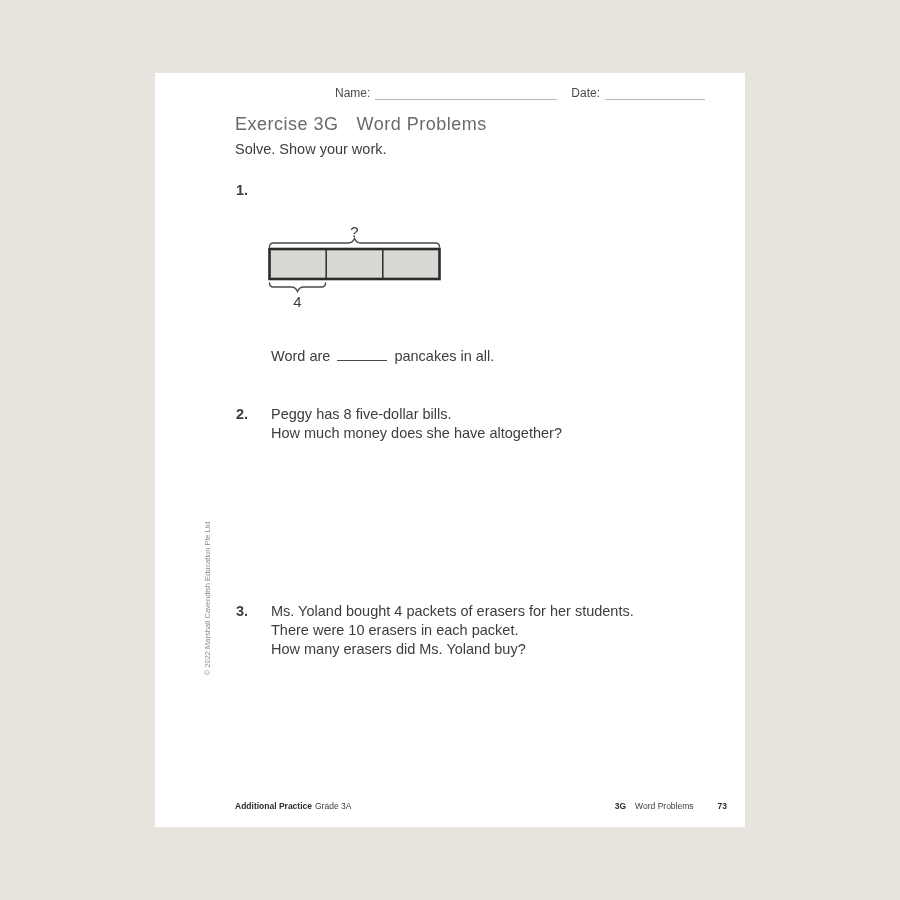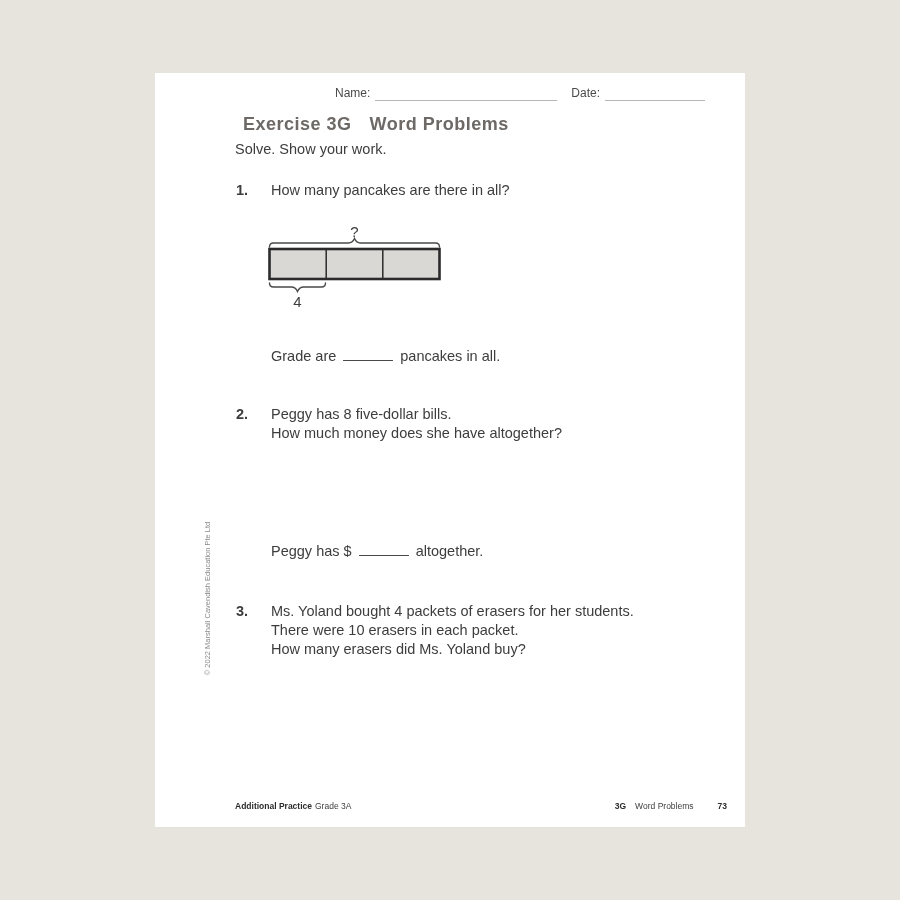--- a/index.html
+++ b/index.html
@@ -12,34 +12,33 @@
     overflow:hidden;
   }
   .paper {
     position:absolute; left:155px; top:73px;
     width:590px; height:754px;
     background:#ffffff;
   }
   
   .head-row {
     position:absolute; left:180px; top:13px; width:370px;
-    display:flex; align-items:center;
+    display:flex; align-items:flex-start;
     font-size:12px; color:#4a4a4a;
   }
   .head-row .lbl { padding-bottom:1px; }
   .write-line { border-bottom:1px solid #b8b6b2; height:14px; }
   .name-line { flex:1; margin-left:5px; }
   .date-lbl { margin-left:14px; }
   .date-line { width:100px; margin-left:5px; }
   
   .title {
     position:absolute; left:80px; top:41px;
-    font-size:18px; font-weight:bold; letter-spacing:.5px;
+    font-size:18px; font-weight:normal; letter-spacing:.5px;
     color:#6d6966;
-    margin-left:8px;
   }
   .title .part2 { margin-left:18px; }
   .instructions {
     position:absolute; left:80px; top:68px;
     font-size:14.5px;
   }
   
   .problem { position:absolute; left:81px; font-size:14.5px; line-height:19px; }
   .problem .num { position:absolute; left:0; top:0; font-weight:bold; }
   .problem .ptext { margin-left:35px; width:480px; }
@@ -97,54 +96,50 @@
 
   <div class="title">
     <span>Exercise 3G</span><span class="part2">Word Problems</span>
   </div>
 
   <div class="instructions">Solve. Show your work.</div>
 
   <div class="problem p1">
     <span class="num">1.</span>
     <div class="ptext">
-      <div>How many pancakes are there in all?</div>
     </div>
   </div>
 
   <svg class="bar-model" width="190" height="88" viewBox="0 0 190 88">
 
     <text x="89.5" y="14" text-anchor="middle" font-size="15" fill="#3d3d3d">?</text>
 
     <path d="M 4.5 24 Q 4.5 20 8.5 20 L 83.5 20 Q 87.5 20 89.5 15.5 Q 91.5 20 95.5 20 L 170.5 20 Q 174.5 20 174.5 24" fill="none" stroke="#4a4a4a" stroke-width="1.4" stroke-linecap="round"></path>
 
     <rect x="4.5" y="26" width="170" height="30" fill="#d9d8d5" stroke="#2b2b2b" stroke-width="2.6"></rect>
     <line x1="61.2" y1="26" x2="61.2" y2="56" stroke="#2b2b2b" stroke-width="1.5"></line>
     <line x1="117.8" y1="26" x2="117.8" y2="56" stroke="#2b2b2b" stroke-width="1.5"></line>
 
     <path d="M 4.5 60 Q 4.5 64 8.5 64 L 26.5 64 Q 30.5 64 32.5 68.5 Q 34.5 64 38.5 64 L 56.5 64 Q 60.5 64 60.5 60" fill="none" stroke="#4a4a4a" stroke-width="1.4" stroke-linecap="round"></path>
 
     <text x="32.5" y="84" text-anchor="middle" font-size="15" fill="#3d3d3d">4</text>
   </svg>
 
   <div class="answer a1">
-    <span>Grade are</span><span class="blank"></span><span>pancakes in all.</span>
+    <span>Word are</span><span class="blank"></span><span>pancakes in all.</span>
   </div>
 
   <div class="problem p2">
     <span class="num">2.</span>
     <div class="ptext">
       <div>Peggy has 8 five-dollar bills.</div>
       <div>How much money does she have altogether?</div>
     </div>
   </div>
 
-  <div class="answer a2">
-    <span>Peggy has $</span><span class="blank"></span><span>altogether.</span>
-  </div>
 
   <div class="problem p3">
     <span class="num">3.</span>
     <div class="ptext">
       <div>Ms. Yoland bought 4 packets of erasers for her students.</div>
       <div>There were 10 erasers in each packet.</div>
       <div>How many erasers did Ms. Yoland buy?</div>
     </div>
   </div>
 

